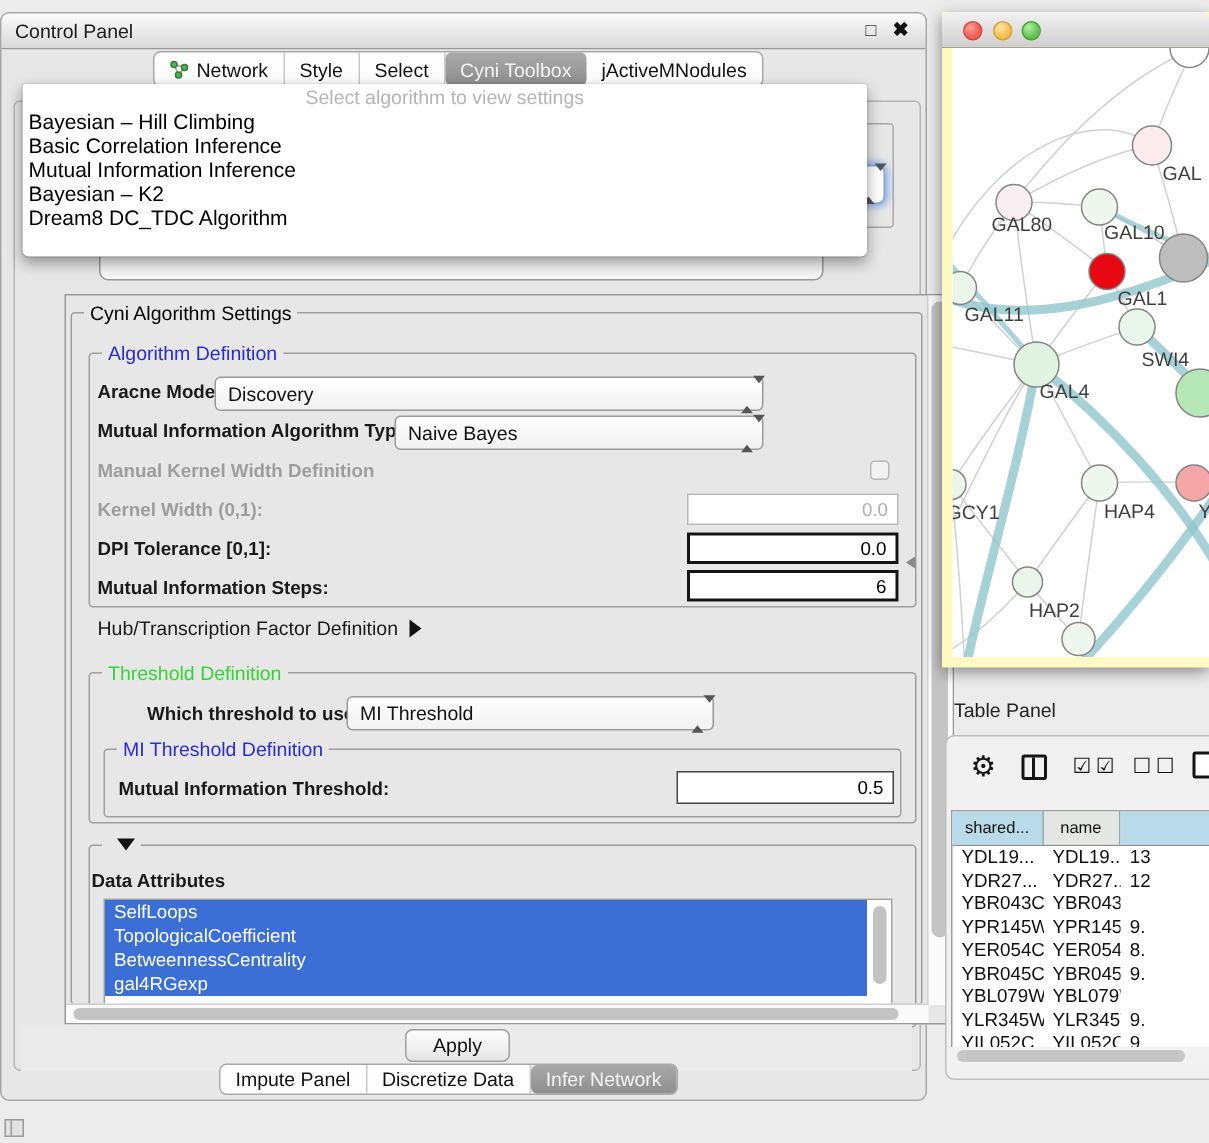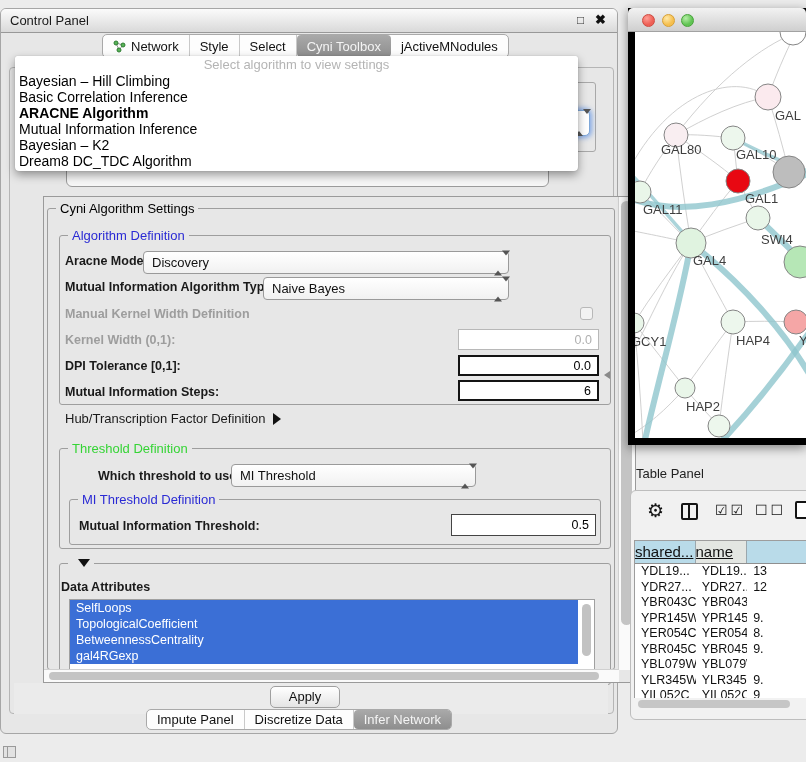--- a/index.html
+++ b/index.html
@@ -80,43 +80,43 @@
              font-family:"Liberation Sans",sans-serif;color:#111;text-align:center;line-height:20px;box-sizing:border-box;}
 
   
   .algo-popup{left:15px;top:56px;width:563px;height:115px;background:#fff;z-index:40;
               border-radius:2px 2px 4px 4px;box-shadow:0 4px 10px rgba(0,0,0,.38),0 0 1px rgba(0,0,0,.3);}
   .algo-ph{height:17px;line-height:18px;text-align:center;color:#b4b4b4;font-size:13px;}
   .algo-item{height:16px;line-height:16px;font-size:14px;color:#000;padding-left:4px;white-space:nowrap;}
 
   
   .net-window{left:628px;top:8px;width:178px;height:437px;
-              box-shadow:0 3px 10px rgba(0,0,0,.45);background:#000000;}
+              box-shadow:0 3px 10px rgba(0,0,0,.45);background:#fef9c3;}
   .net-titlebar{left:0;top:0;width:100%;height:24px;background:linear-gradient(#f2f2f2,#cfcfcf);
                 border-bottom:1px solid #a2a2a2;border-radius:5px 5px 0 0;box-sizing:border-box;}
   .light{position:absolute;top:6px;width:13px;height:13px;border-radius:50%;box-sizing:border-box;}
   .light.red{left:14px;background:radial-gradient(circle at 35% 30%,#ff9d95,#ee6056 60%);border:1px solid #ce4a40;}
   .light.yellow{left:34px;background:radial-gradient(circle at 35% 30%,#ffe9a8,#f5bf4f 60%);border:1px solid #d8a033;}
   .light.green{left:53px;background:radial-gradient(circle at 35% 30%,#b5eea6,#61c454 60%);border:1px solid #47a33a;}
   .net-canvas{left:7px;top:24px;width:171px;height:406px;background:#fff;overflow:hidden;}
 
   
   .tp-label{left:636px;top:466px;font-size:13px;color:#222;}
   .tp-panel{left:630px;top:490px;width:200px;height:230px;background:#f1f1f1;
             border:1px solid #bdbdbd;border-radius:6px;box-sizing:border-box;}
   .tp-toolbar-icon{position:absolute;color:#141414;}
   .gear{left:16px;top:8px;font-size:19px;}
   .splitcols{left:50px;top:12px;width:17px;height:17px;border:2px solid #141414;border-radius:2px;box-sizing:border-box;}
   .splitcols::after{content:"";position:absolute;left:5px;top:0;bottom:0;width:2px;background:#141414;}
   .chkpair{font-size:14px;letter-spacing:3px;}
   .docicon{left:164px;top:10px;width:13px;height:18px;border:2px solid #141414;border-radius:2px;box-sizing:border-box;background:#fff;}
   .tbl{position:absolute;left:3px;top:49px;width:200px;border:1px solid #9d9d9d;background:#fff;box-sizing:border-box;}
   .tbl-header{display:flex;height:22px;border-bottom:1px solid #8f8f8f;}
-  .tbl-hcell{font-size:15px;color:#111;line-height:22px;
-             border-right:1px solid #9aa7ad;box-sizing:border-box;overflow:hidden;text-decoration:underline;}
+  .tbl-hcell{font-size:11px;color:#111;text-align:center;line-height:22px;
+             border-right:1px solid #9aa7ad;box-sizing:border-box;overflow:hidden;}
   .hc-blue{background:#b9dbe9;} .hc-gray{background:#e3e6e2;}
   .tbl-body{overflow:hidden;height:134px;}
   .tbl-row{display:flex;height:15.5px;line-height:15.5px;font-size:12.5px;color:#111;}
   .tbl-cell{padding-left:6px;box-sizing:border-box;overflow:hidden;white-space:nowrap;}
   .tp-htrack{position:absolute;left:2px;right:0;top:207px;height:12px;background:#f2f2f2;}
   .tp-hthumb{position:absolute;left:5px;top:2px;width:152px;height:8px;background:#c6c6c6;border-radius:4px;}
 
   .splitter-arrow{left:604px;top:371px;width:0;height:0;border-top:4px solid transparent;
                   border-bottom:4px solid transparent;border-right:6px solid #8a8a8a;}
   .dock-icon{left:3px;top:746px;width:13px;height:12px;border:1px solid #9a9a9a;background:#e2e2e2;box-sizing:border-box;}
@@ -247,21 +247,20 @@
         <div class="tab">Impute Panel</div>
         <div class="tab">Discretize Data</div>
         <div class="tab selected">Infer Network</div>
       </div>
   </div>
 
   <div class="abs algo-popup" id="algo-popup">
     <div class="algo-ph">Select algorithm to view settings</div>
   <div class="algo-item">Bayesian – Hill Climbing</div>
       <div class="algo-item">Basic Correlation Inference</div>
-      <div class="algo-item bold">ARACNE Algorithm</div>
       <div class="algo-item">Mutual Information Inference</div>
       <div class="algo-item">Bayesian – K2</div>
       <div class="algo-item">Dream8 DC_TDC Algorithm</div>
     </div>
 
   <div class="abs net-window">
     <div class="abs net-titlebar">
       <span class="light red"></span>
       <span class="light yellow"></span>
       <span class="light green"></span>

